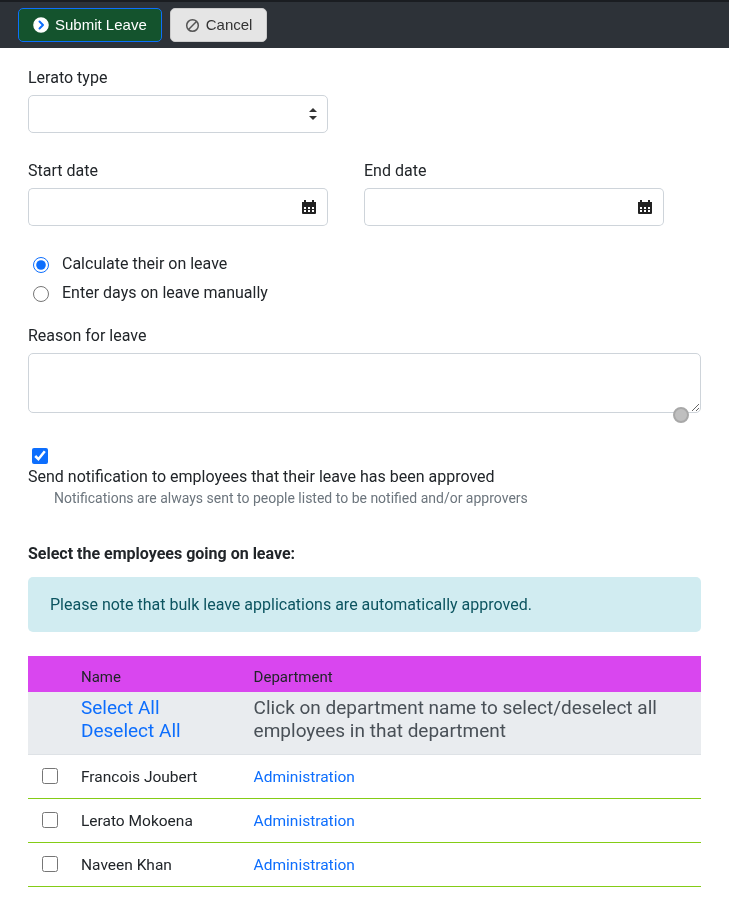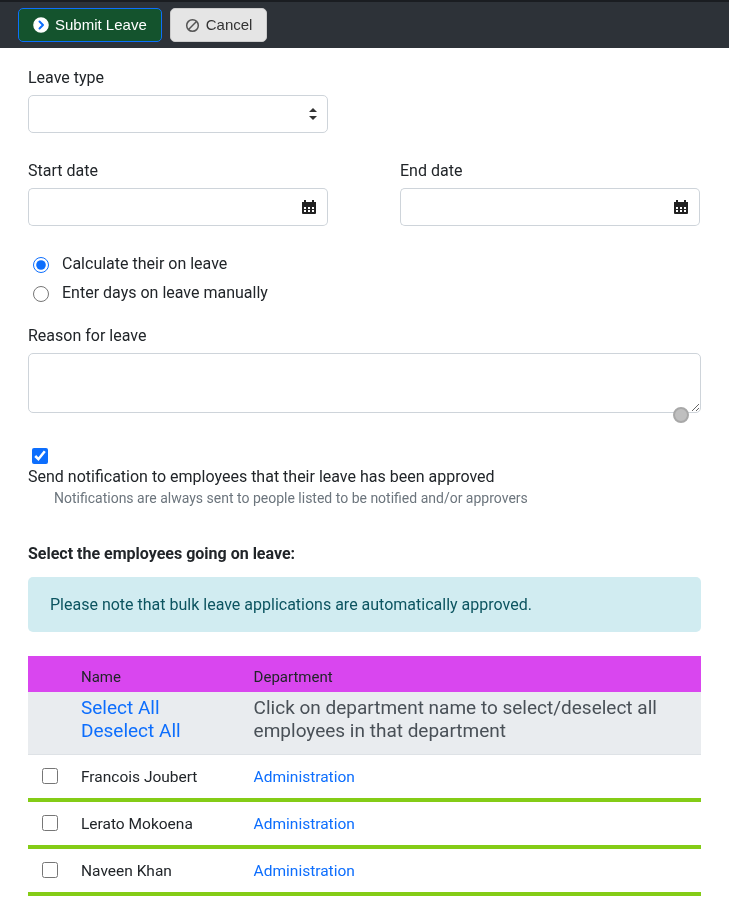--- a/index.html
+++ b/index.html
@@ -41,21 +41,21 @@
   .icon {
     display: inline-flex;
     align-items: center;
     justify-content: center;
   }
   .content {
     padding: 20px 28px;
   }
   .form-row {
     display: flex;
-    gap: 72px;
+    gap: 36px;
   }
   .form-group {
     margin-bottom: 28px;
   }
   .form-group.half {
     flex: 0 0 300px;
   }
   .label {
     display: block;
     margin-bottom: 8px;
@@ -192,21 +192,21 @@
     border-bottom: 1px solid #dee2e6;
   }
   thead .sub a {
     color: #0d6efd;
     text-decoration: none;
     margin-right: 10px;
     cursor: pointer;
   }
   tbody td {
     padding: 10px 10px;
-    border-bottom: 4px solid #84cc16;
+    border-bottom: 1px solid #84cc16;
     font-size: 15.5px;
     vertical-align: middle;
   }
   tbody td.dept a {
     color: #0d6efd;
     text-decoration: none;
     cursor: pointer;
     text-align: center;
   }
   .col-check { width: 30px; }
@@ -243,21 +243,21 @@
         <line x1="3.8" y1="12.2" x2="12.2" y2="3.8" stroke="#555" stroke-width="1.6"></line>
       </svg>
     </span>
     <span>Cancel</span>
   </button>
 </div>
 
 <div class="content">
 
   <div class="form-group">
-    <label class="label">Leave type</label>
+    <label class="label">Lerato type</label>
     <div class="select-wrap">
       <select class="form-control"></select>
       <span class="select-caret">
         <svg width="10" height="12" viewBox="0 0 10 12">
             <path d="M1 4 L5 0 L9 4 Z M1 8 L5 12 L9 8 Z" fill="#333"></path>
           </svg>
       </span>
     </div>
   </div>
 

